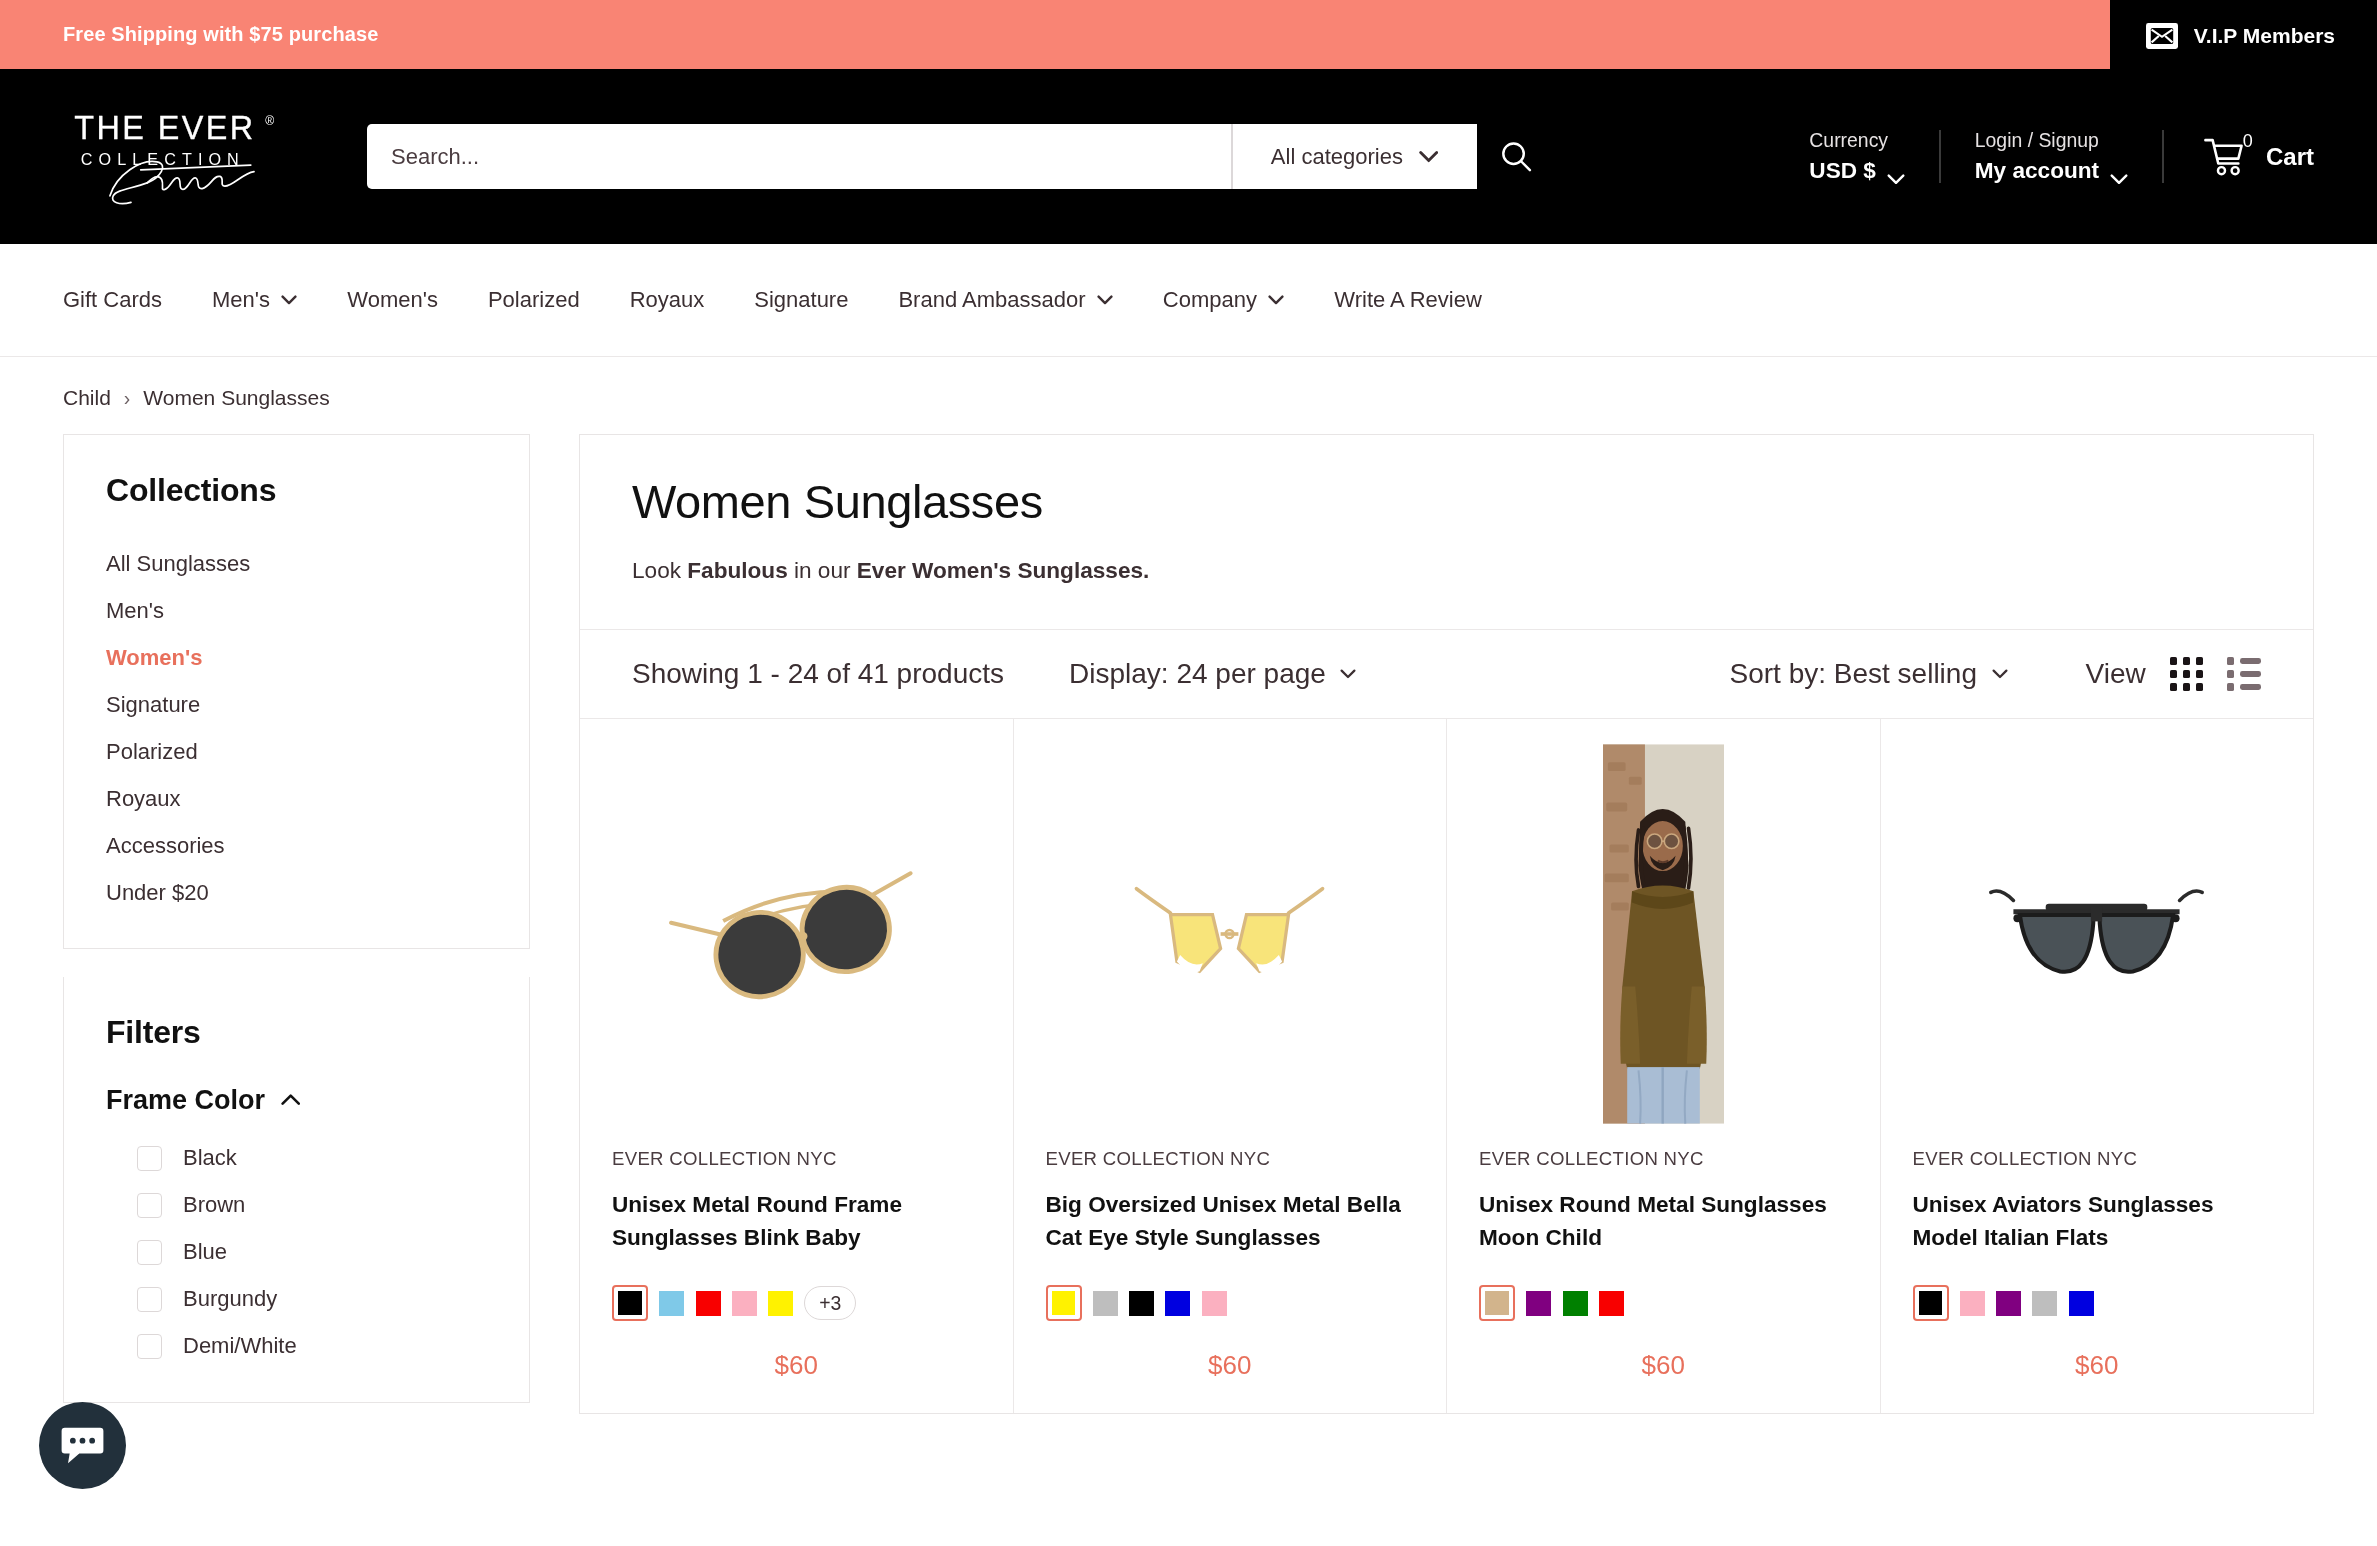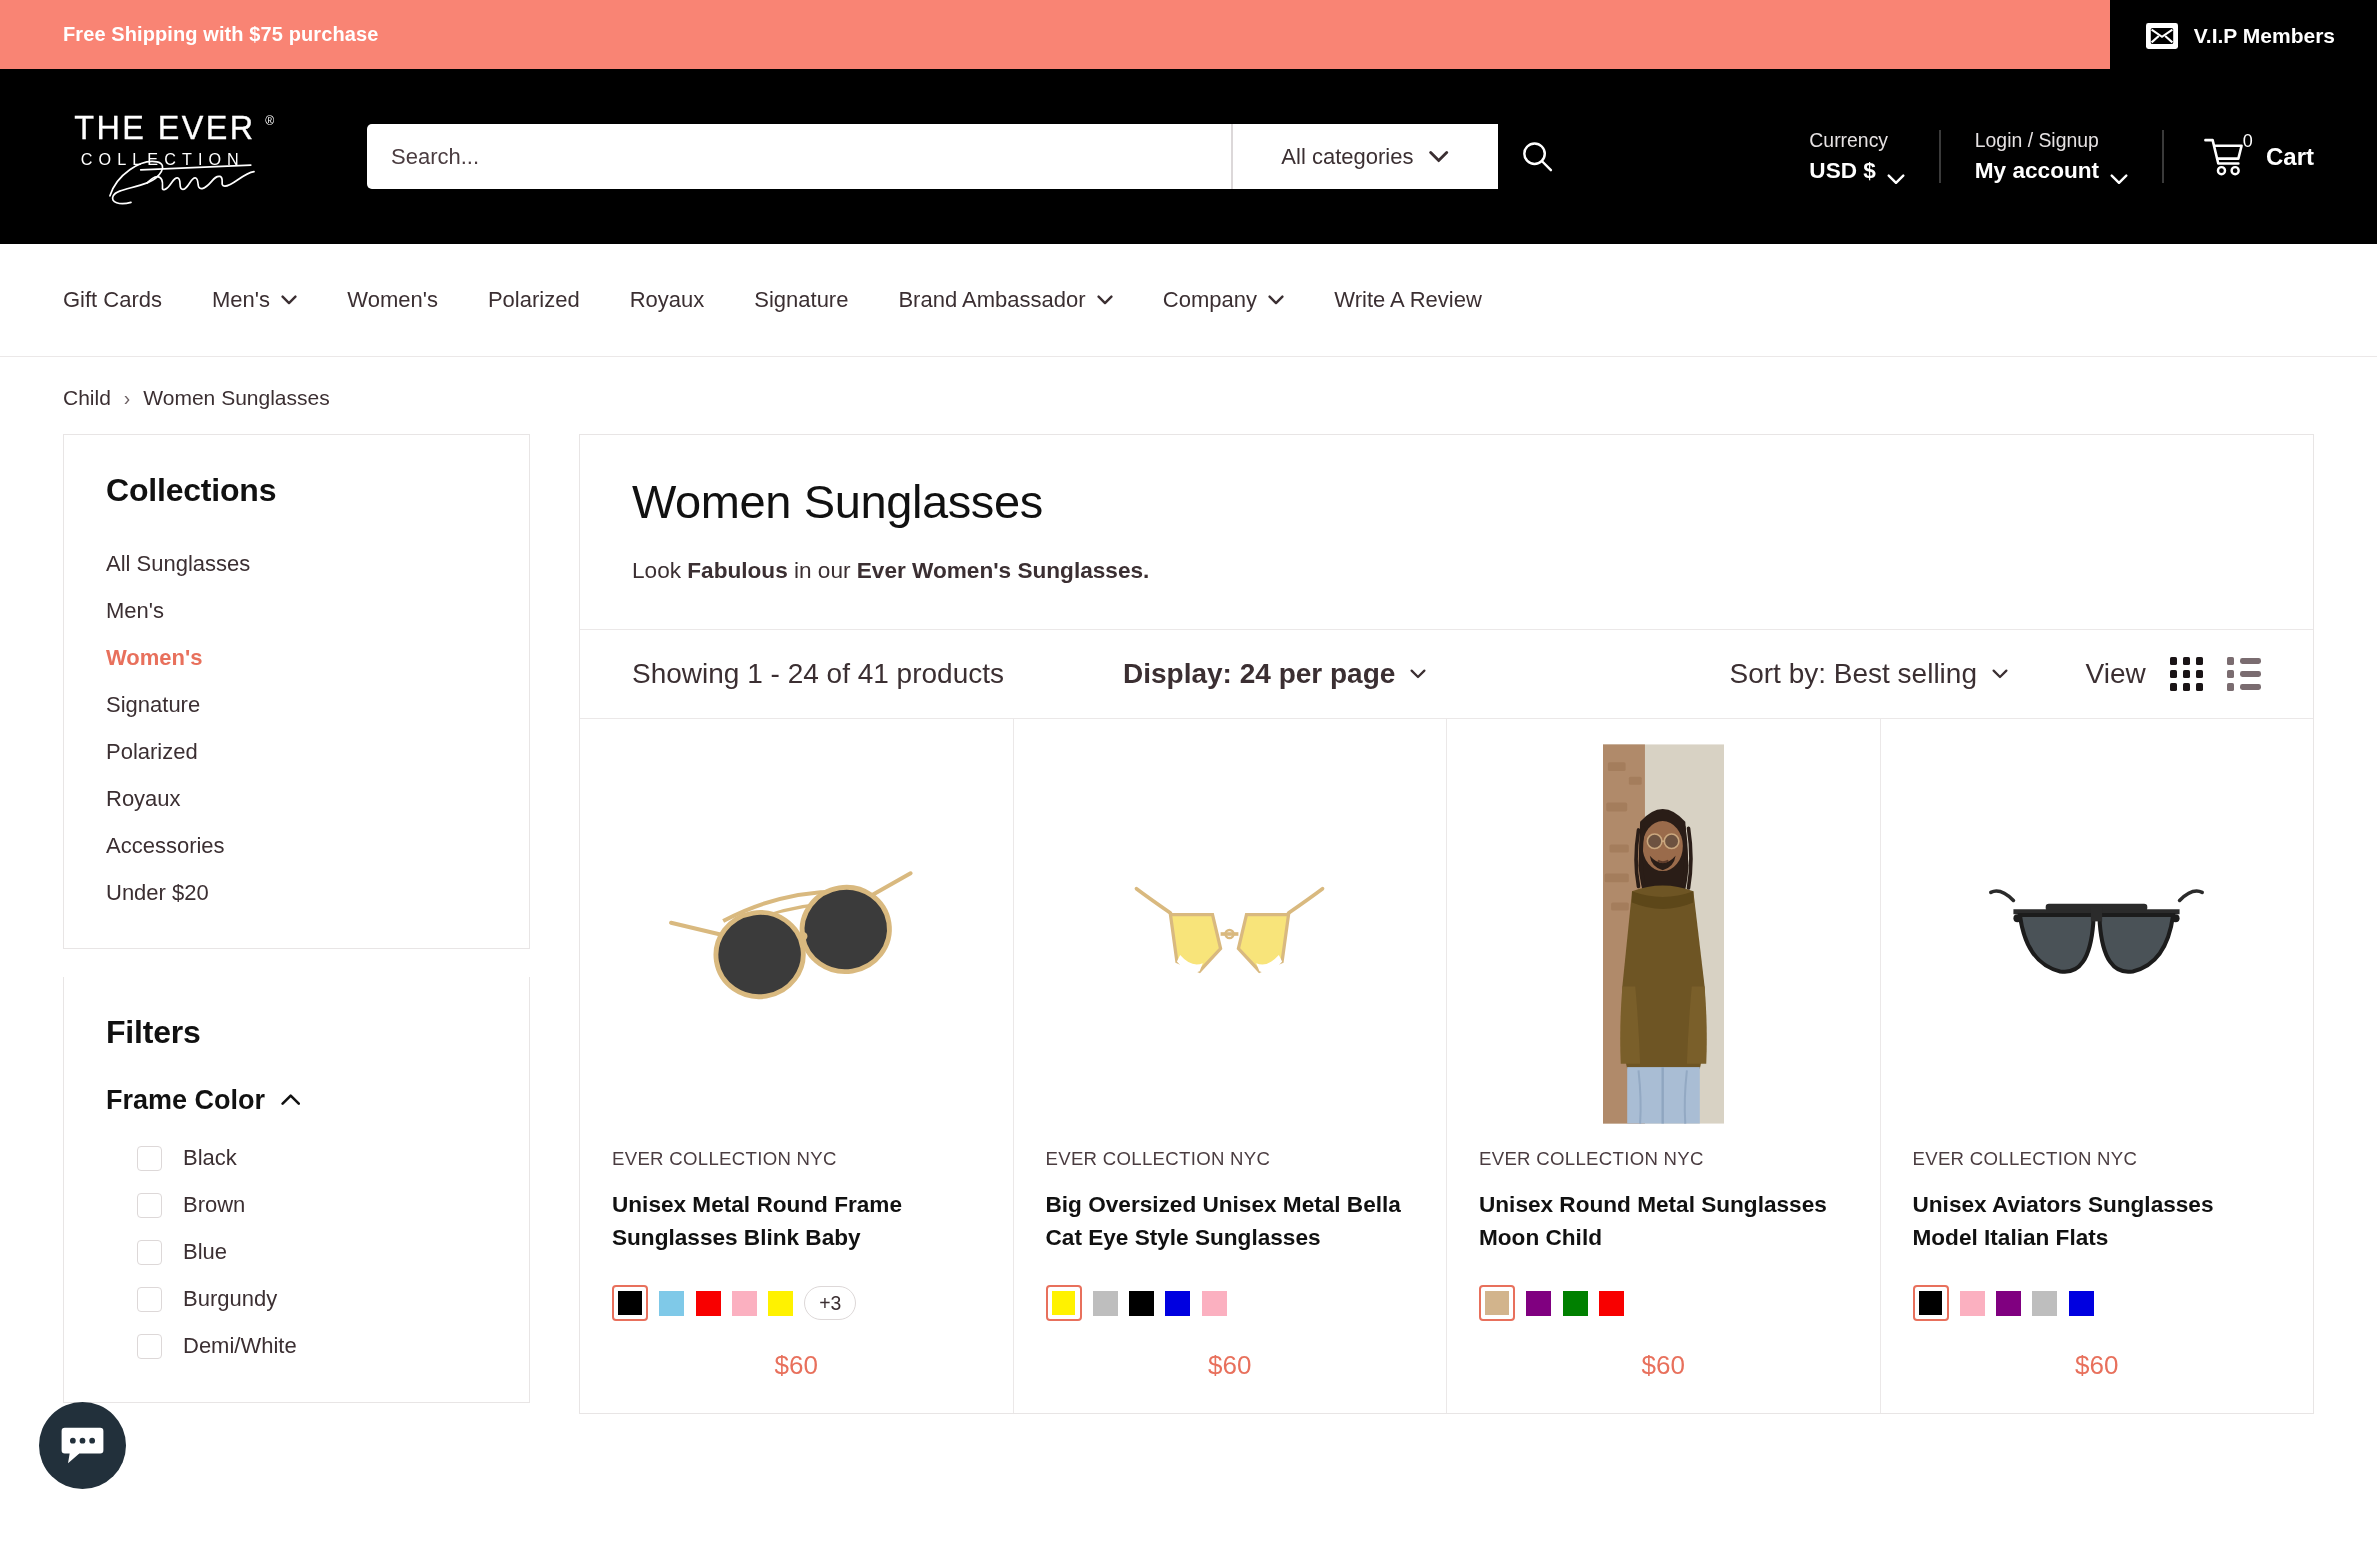--- a/index.html
+++ b/index.html
@@ -70,21 +70,21 @@
     border: none;
     outline: none;
     font-family: "Liberation Sans", sans-serif;
     font-size: 22px;
     color: #3b2f32;
     padding: 0 24px;
   }
   .search-input::placeholder { color: #4a3c40; }
   .search-divider { width: 1.6px; background: #dcd8d9; }
   .cat-select {
-    width: 265px;
+    width: 244px;
     background: #ffffff;
     display: flex;
     align-items: center;
     justify-content: center;
     gap: 16px;
     font-size: 22px;
     color: #3b2f32;
     cursor: pointer;
   }
   .search-btn {
@@ -189,21 +189,21 @@
   .page-sub b { font-weight: bold; }
 
   .toolbar {
     height: 89px;
     display: flex; align-items: center;
     padding: 0 52px;
     border-bottom: 1.6px solid #ebe8e8;
     font-size: 28px; color: #3b2f32;
   }
   .tb-showing { }
-  .tb-display { margin-left: 119px; display: flex; align-items: center; gap: 14.6px; cursor: pointer; font-weight: bold; }
+  .tb-display { margin-left: 65px; display: flex; align-items: center; gap: 14.6px; cursor: pointer; }
   .tb-sort { margin-left: auto; display: flex; align-items: center; gap: 14.6px; cursor: pointer; }
   .tb-view { margin-left: 78px; display: flex; align-items: center; gap: 24px; }
   .grid-icon {
     display: grid; grid-template-columns: repeat(3, 7.3px);
     grid-template-rows: repeat(3, 7.3px); gap: 5.7px; cursor: pointer;
   }
   .grid-icon i { background: #1a1416; border-radius: 1.6px; display:block; }
   .list-icon { display: flex; flex-direction: column; gap: 5.7px; cursor: pointer; }
   .list-icon .lrow { display: flex; align-items: center; gap: 5.7px; }
   .list-icon .ldot { width: 7.3px; height: 7.3px; background: #7a6c70; border-radius: 1.6px; }

